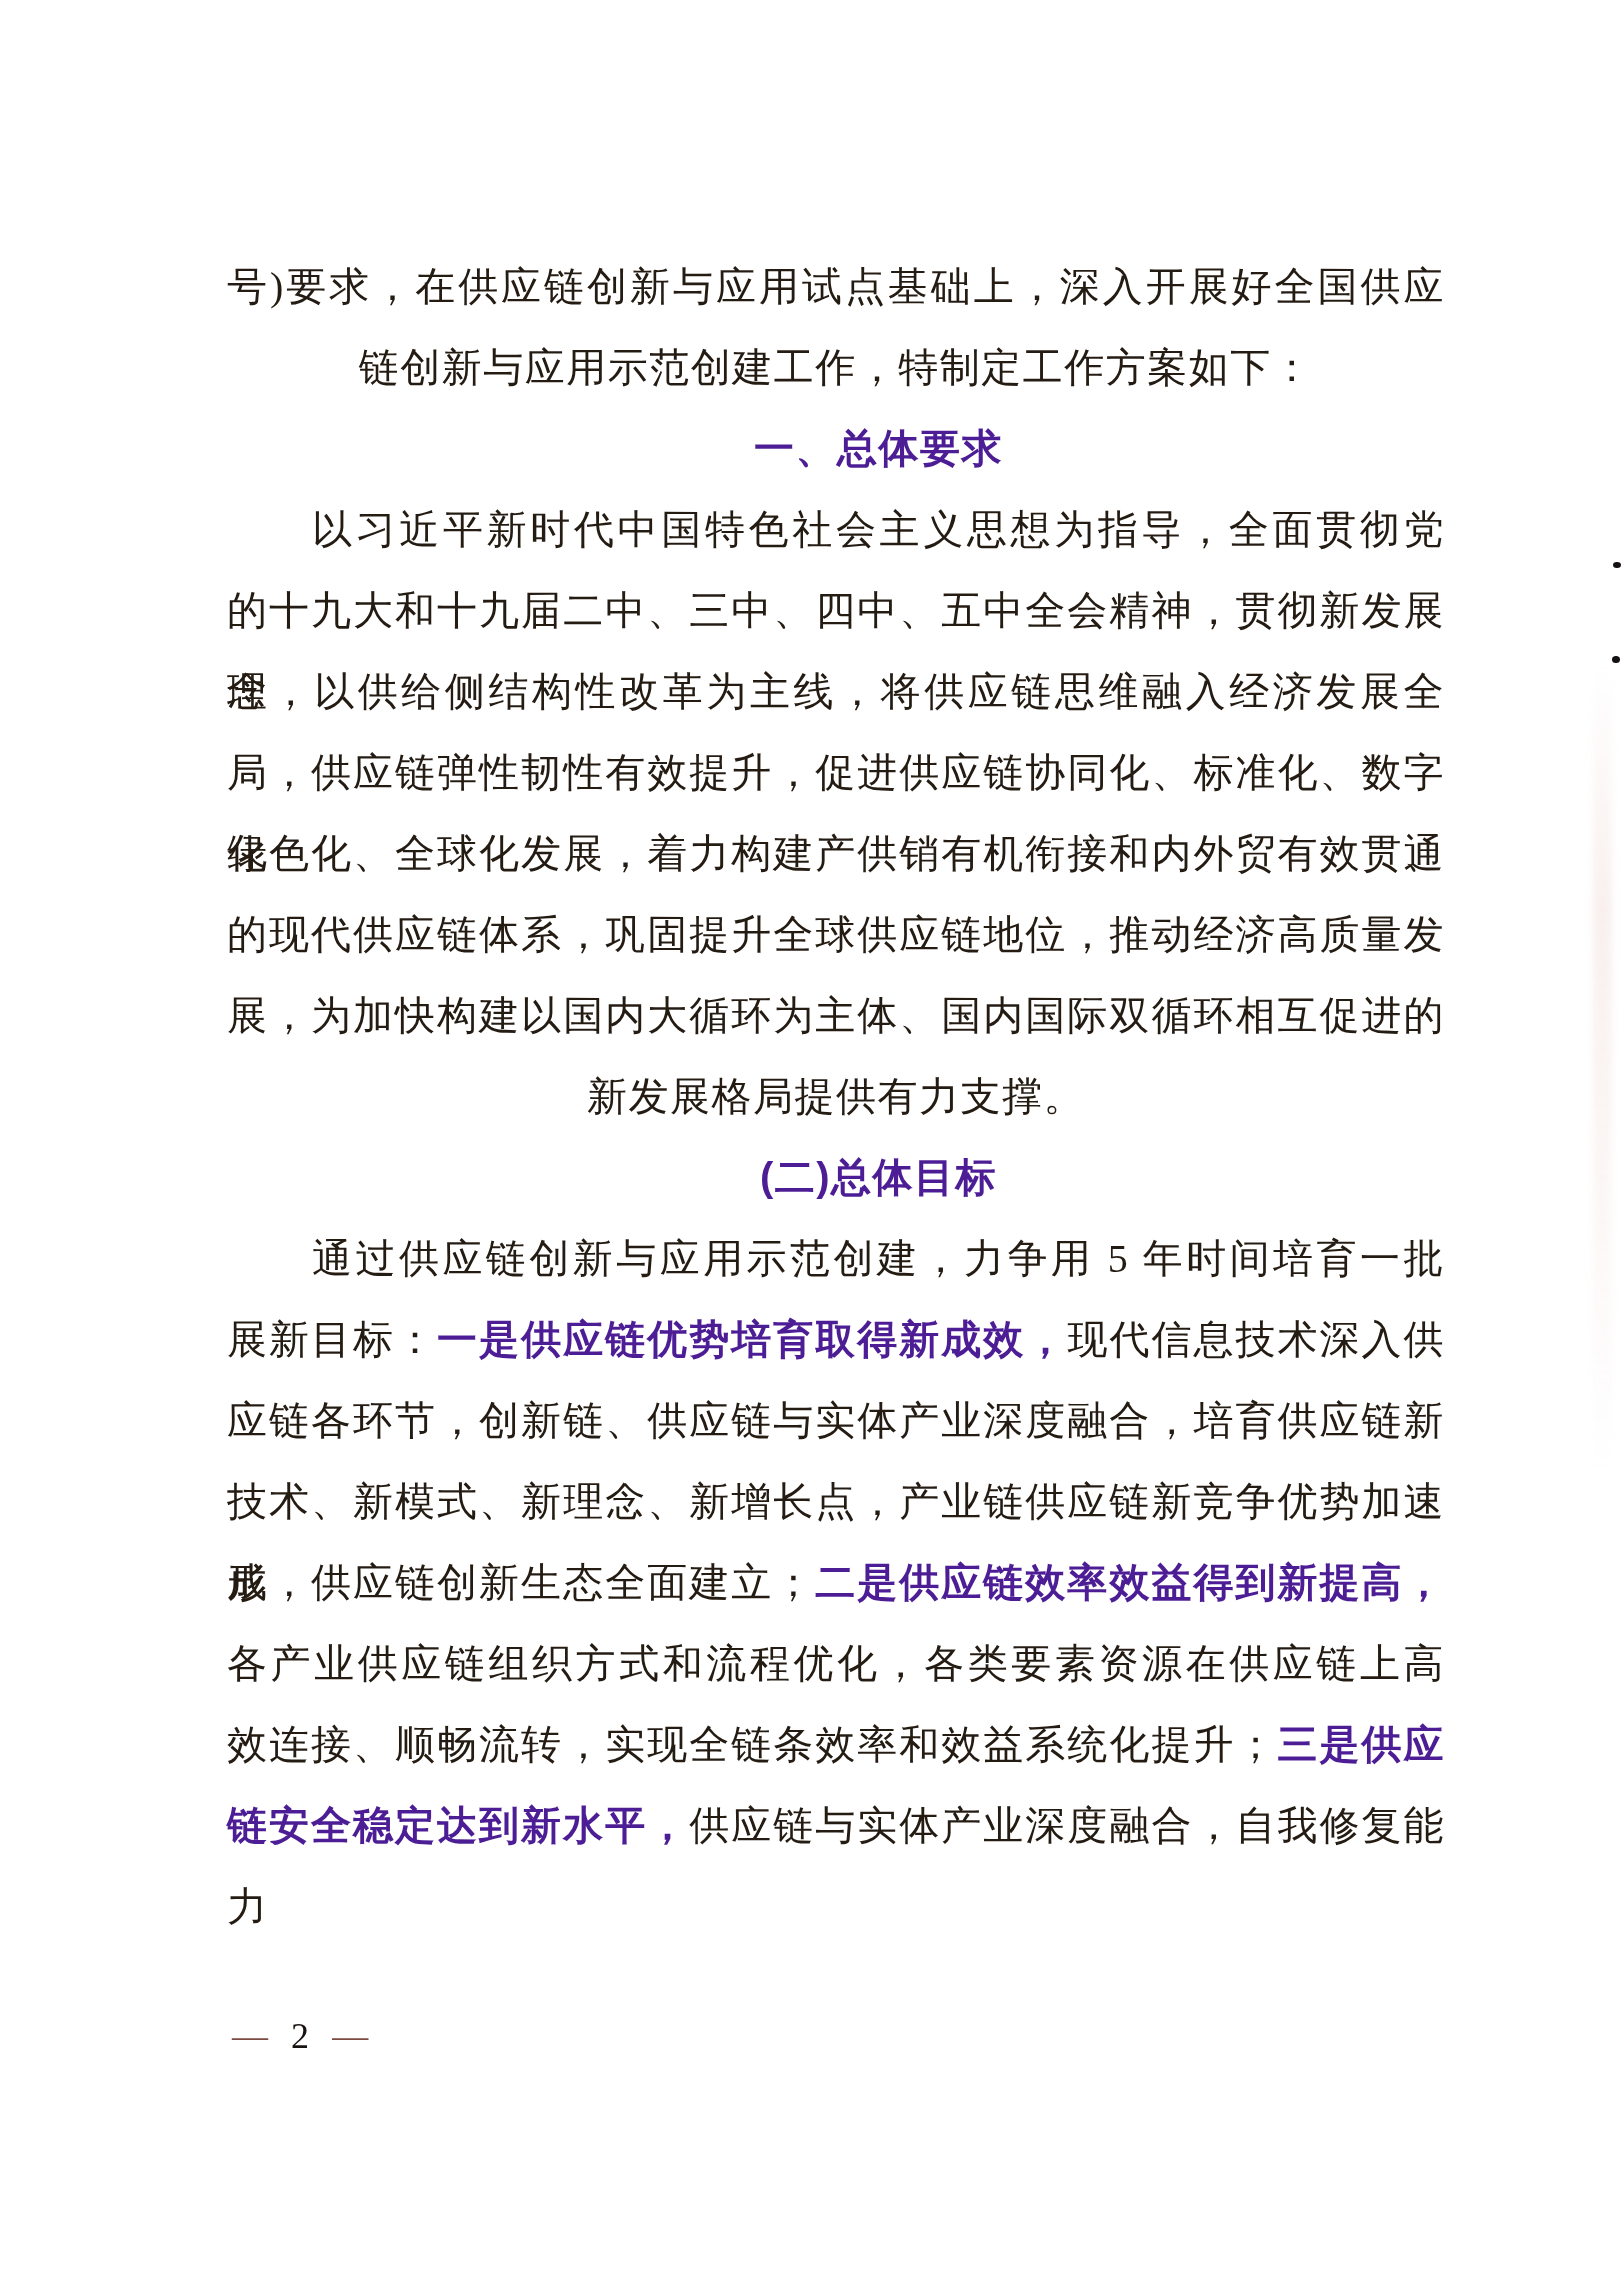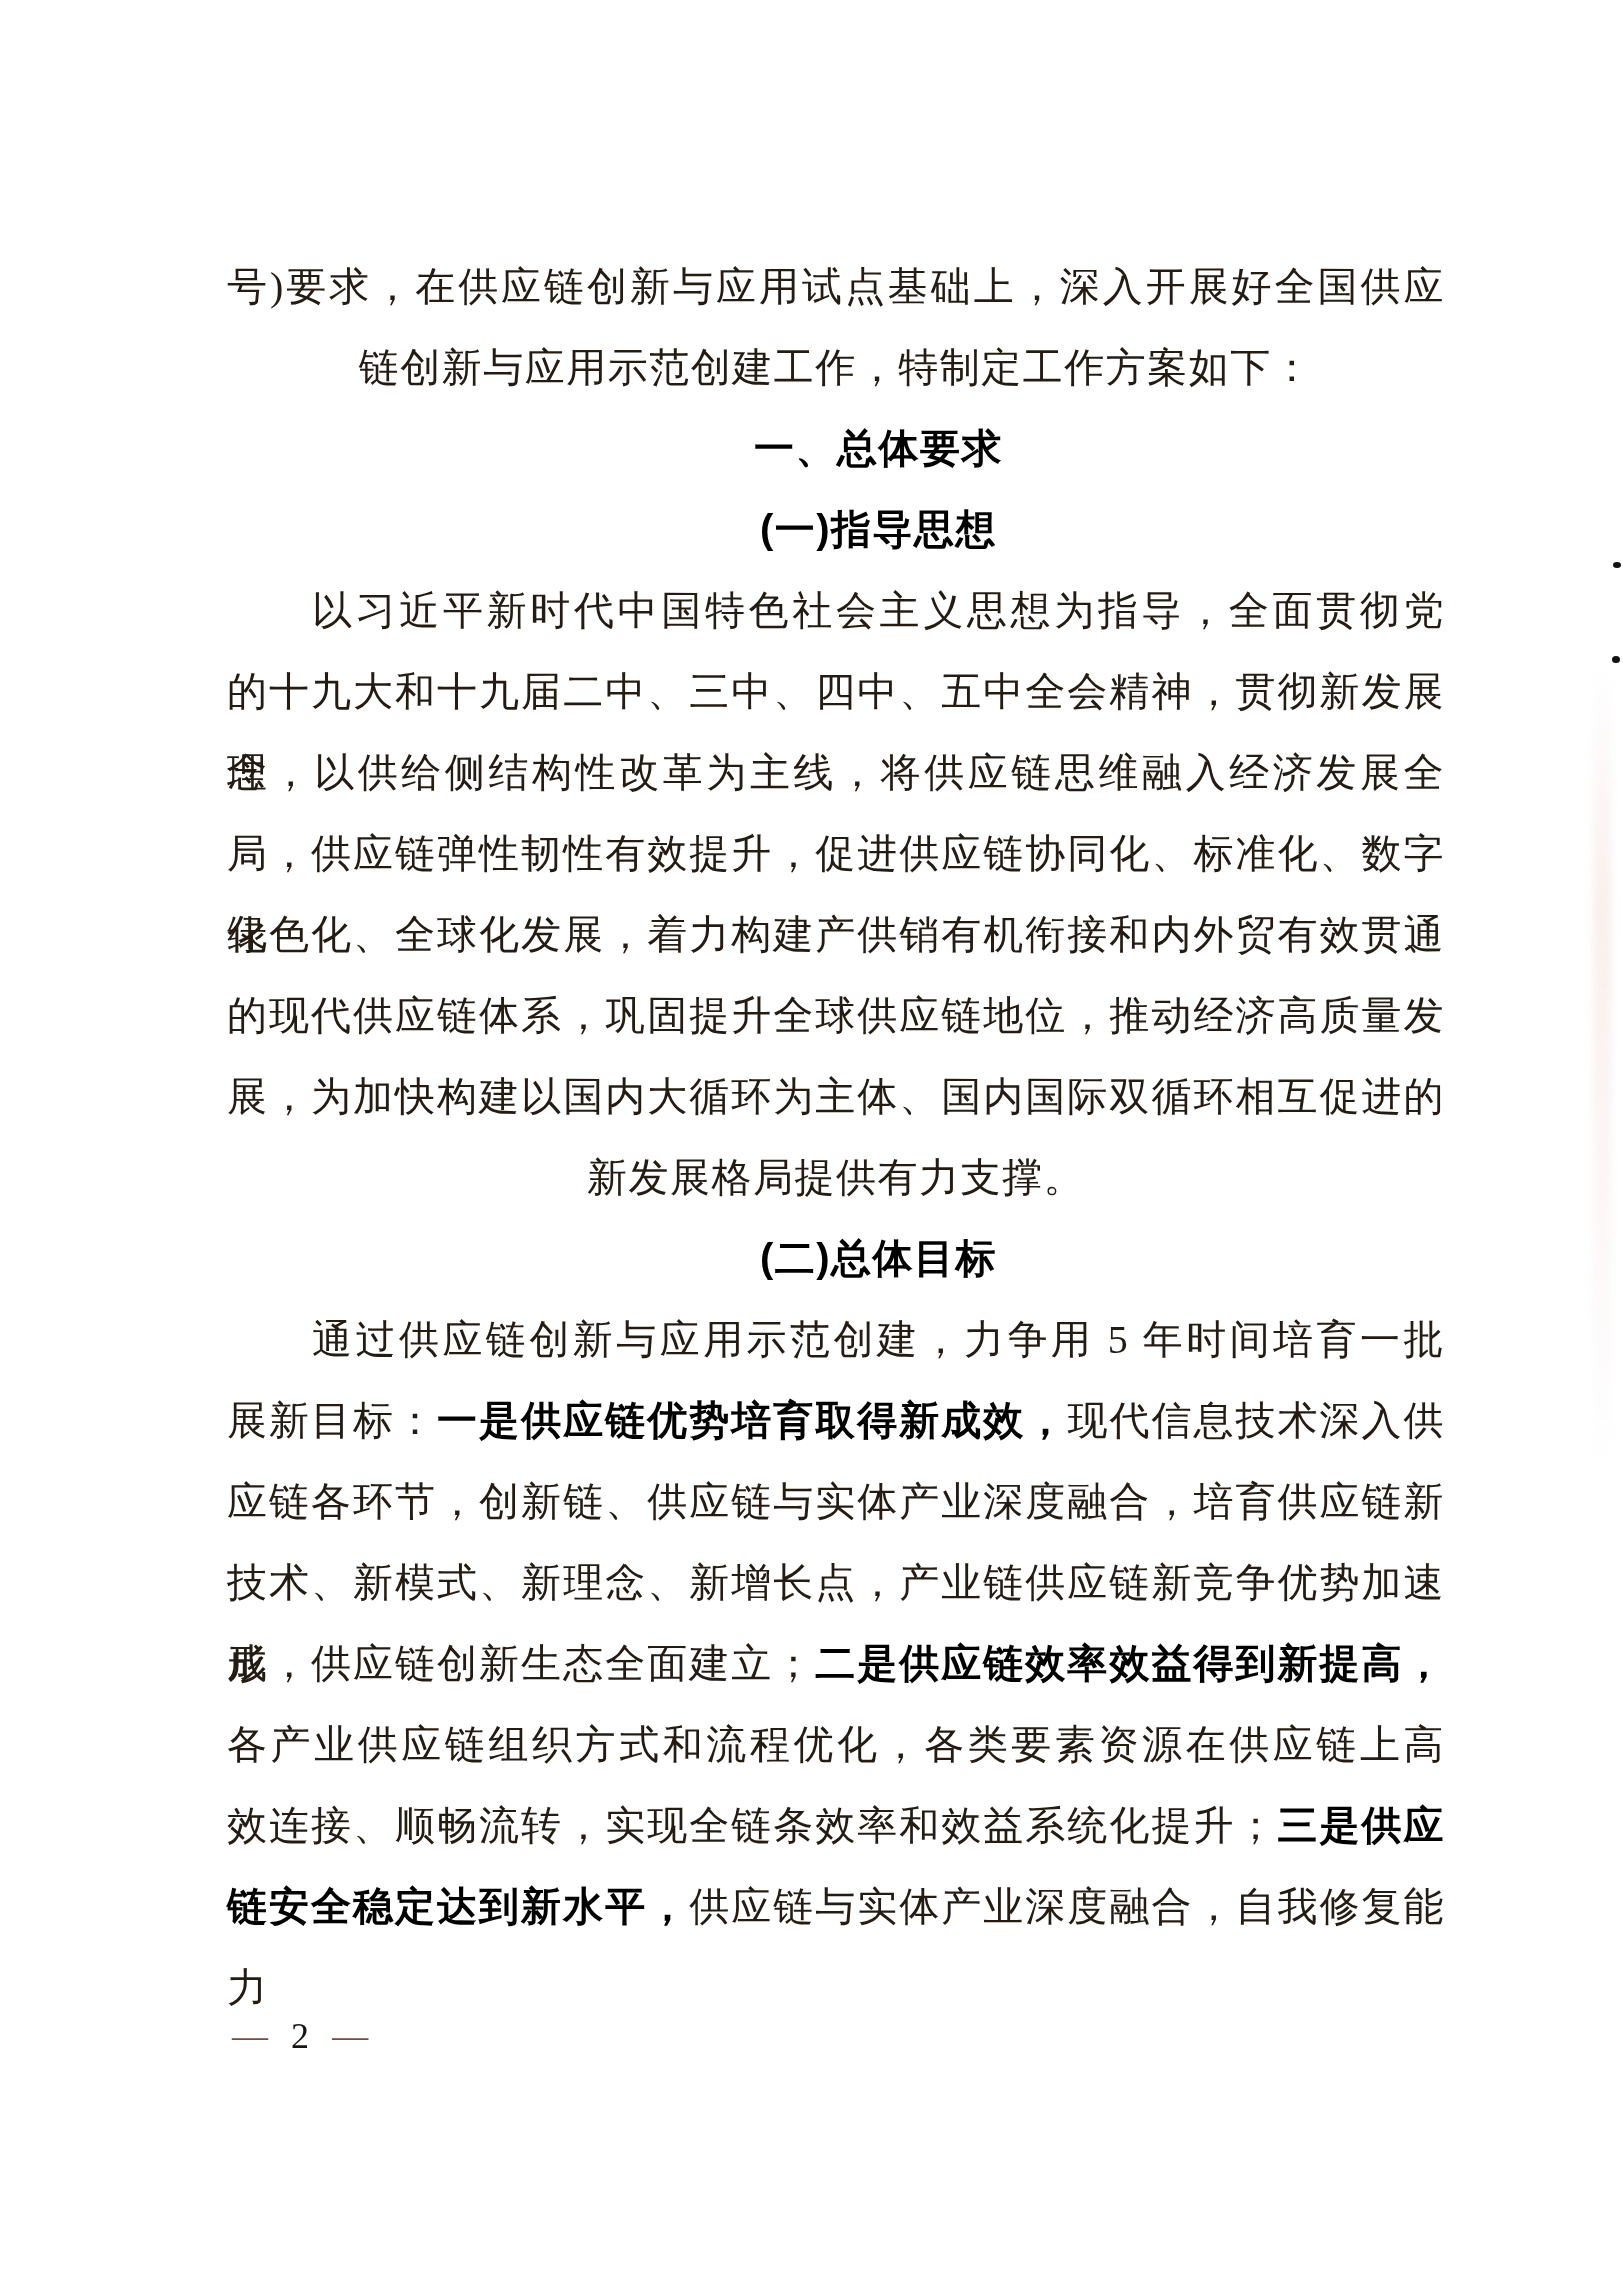--- a/index.html
+++ b/index.html
@@ -36,21 +36,21 @@
     text-align-last: justify;
   }
   .line.indent-2 {
     padding-left: 85px;
   }
   .run {
     font-weight: 400;
   }
   .run.bold {
     font-weight: 700;
-    color: #000000;
+    color: #4c1d95;
     font-family: "Liberation Sans", "DejaVu Sans", sans-serif;
   }
   .footer {
     position: absolute;
     left: 232px;
     top: 2013px;
     height: 46px;
     line-height: 46px;
     white-space: nowrap;
   }
@@ -89,21 +89,20 @@
 </style>
 </head>
 <body>
 
 <div class="page">
 
   <div class="text-block" id="text-block">
       <div class="line justify"><span class="run">号)要求，在供应链创新与应用试点基础上，深入开展好全国供应</span></div>
       <div class="line"><span class="run">链创新与应用示范创建工作，特制定工作方案如下：</span></div>
       <div class="line indent-2"><span class="run bold">一、总体要求</span></div>
-      <div class="line indent-2"><span class="run bold">(一)指导思想</span></div>
       <div class="line justify indent-2"><span class="run">以习近平新时代中国特色社会主义思想为指导，全面贯彻党</span></div>
       <div class="line justify"><span class="run">的十九大和十九届二中、三中、四中、五中全会精神，贯彻新发展理</span></div>
       <div class="line justify"><span class="run">念，以供给侧结构性改革为主线，将供应链思维融入经济发展全</span></div>
       <div class="line justify"><span class="run">局，供应链弹性韧性有效提升，促进供应链协同化、标准化、数字化、</span></div>
       <div class="line justify"><span class="run">绿色化、全球化发展，着力构建产供销有机衔接和内外贸有效贯通</span></div>
       <div class="line justify"><span class="run">的现代供应链体系，巩固提升全球供应链地位，推动经济高质量发</span></div>
       <div class="line justify"><span class="run">展，为加快构建以国内大循环为主体、国内国际双循环相互促进的</span></div>
       <div class="line"><span class="run">新发展格局提供有力支撑。</span></div>
       <div class="line indent-2"><span class="run bold">(二)总体目标</span></div>
       <div class="line justify indent-2"><span class="run">通过供应链创新与应用示范创建，力争用 5 年时间培育一批</span></div>

